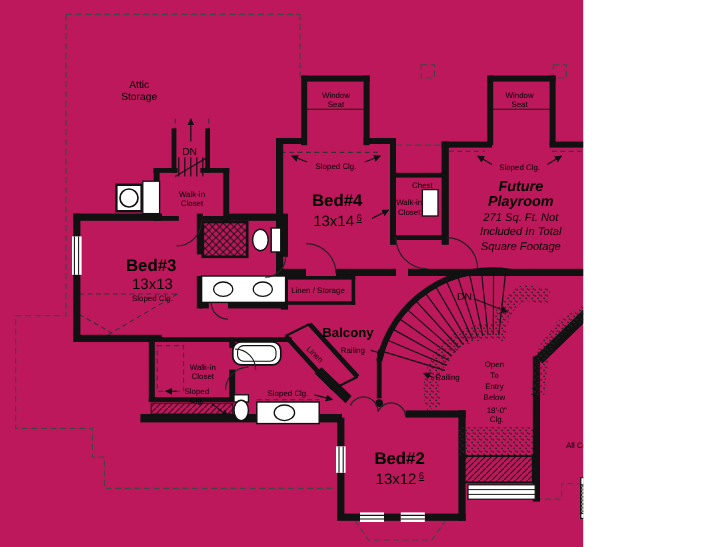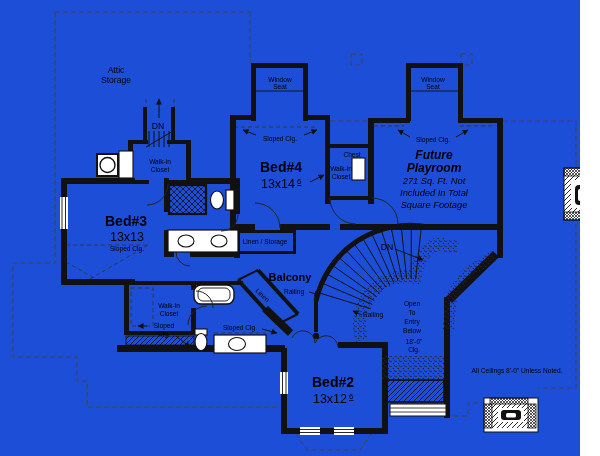--- a/index.html
+++ b/index.html
@@ -1,16 +1,16 @@
 <!DOCTYPE html>
 <html><head>
 <meta charset="utf-8">
 <style>
   html,body{margin:0;padding:0;background:#ffffff;}
-  .canvas{width:580px;height:456px;position:relative;background:#1d4ed8;overflow:hidden;text-align:center;}
+  .canvas{width:486px;height:456px;position:relative;background:#be185d;overflow:hidden;text-align:center;}
   svg{display:block;}
   text{font-family:"Liberation Sans", sans-serif;fill:#000;}
   .rm{font-weight:bold;font-size:14px;text-anchor:middle;}
   .dim{font-size:12.5px;text-anchor:middle;}
   .sup{font-size:8px;text-decoration:underline;}
   .sm{font-size:6.6px;text-anchor:middle;}
   .md{font-size:8.6px;text-anchor:middle;}
   .bal{font-weight:bold;font-size:11px;text-anchor:middle;}
   .fpt{font-weight:bold;font-style:italic;font-size:12px;text-anchor:middle;}
   .fpn{font-style:italic;font-size:9.3px;text-anchor:middle;}

